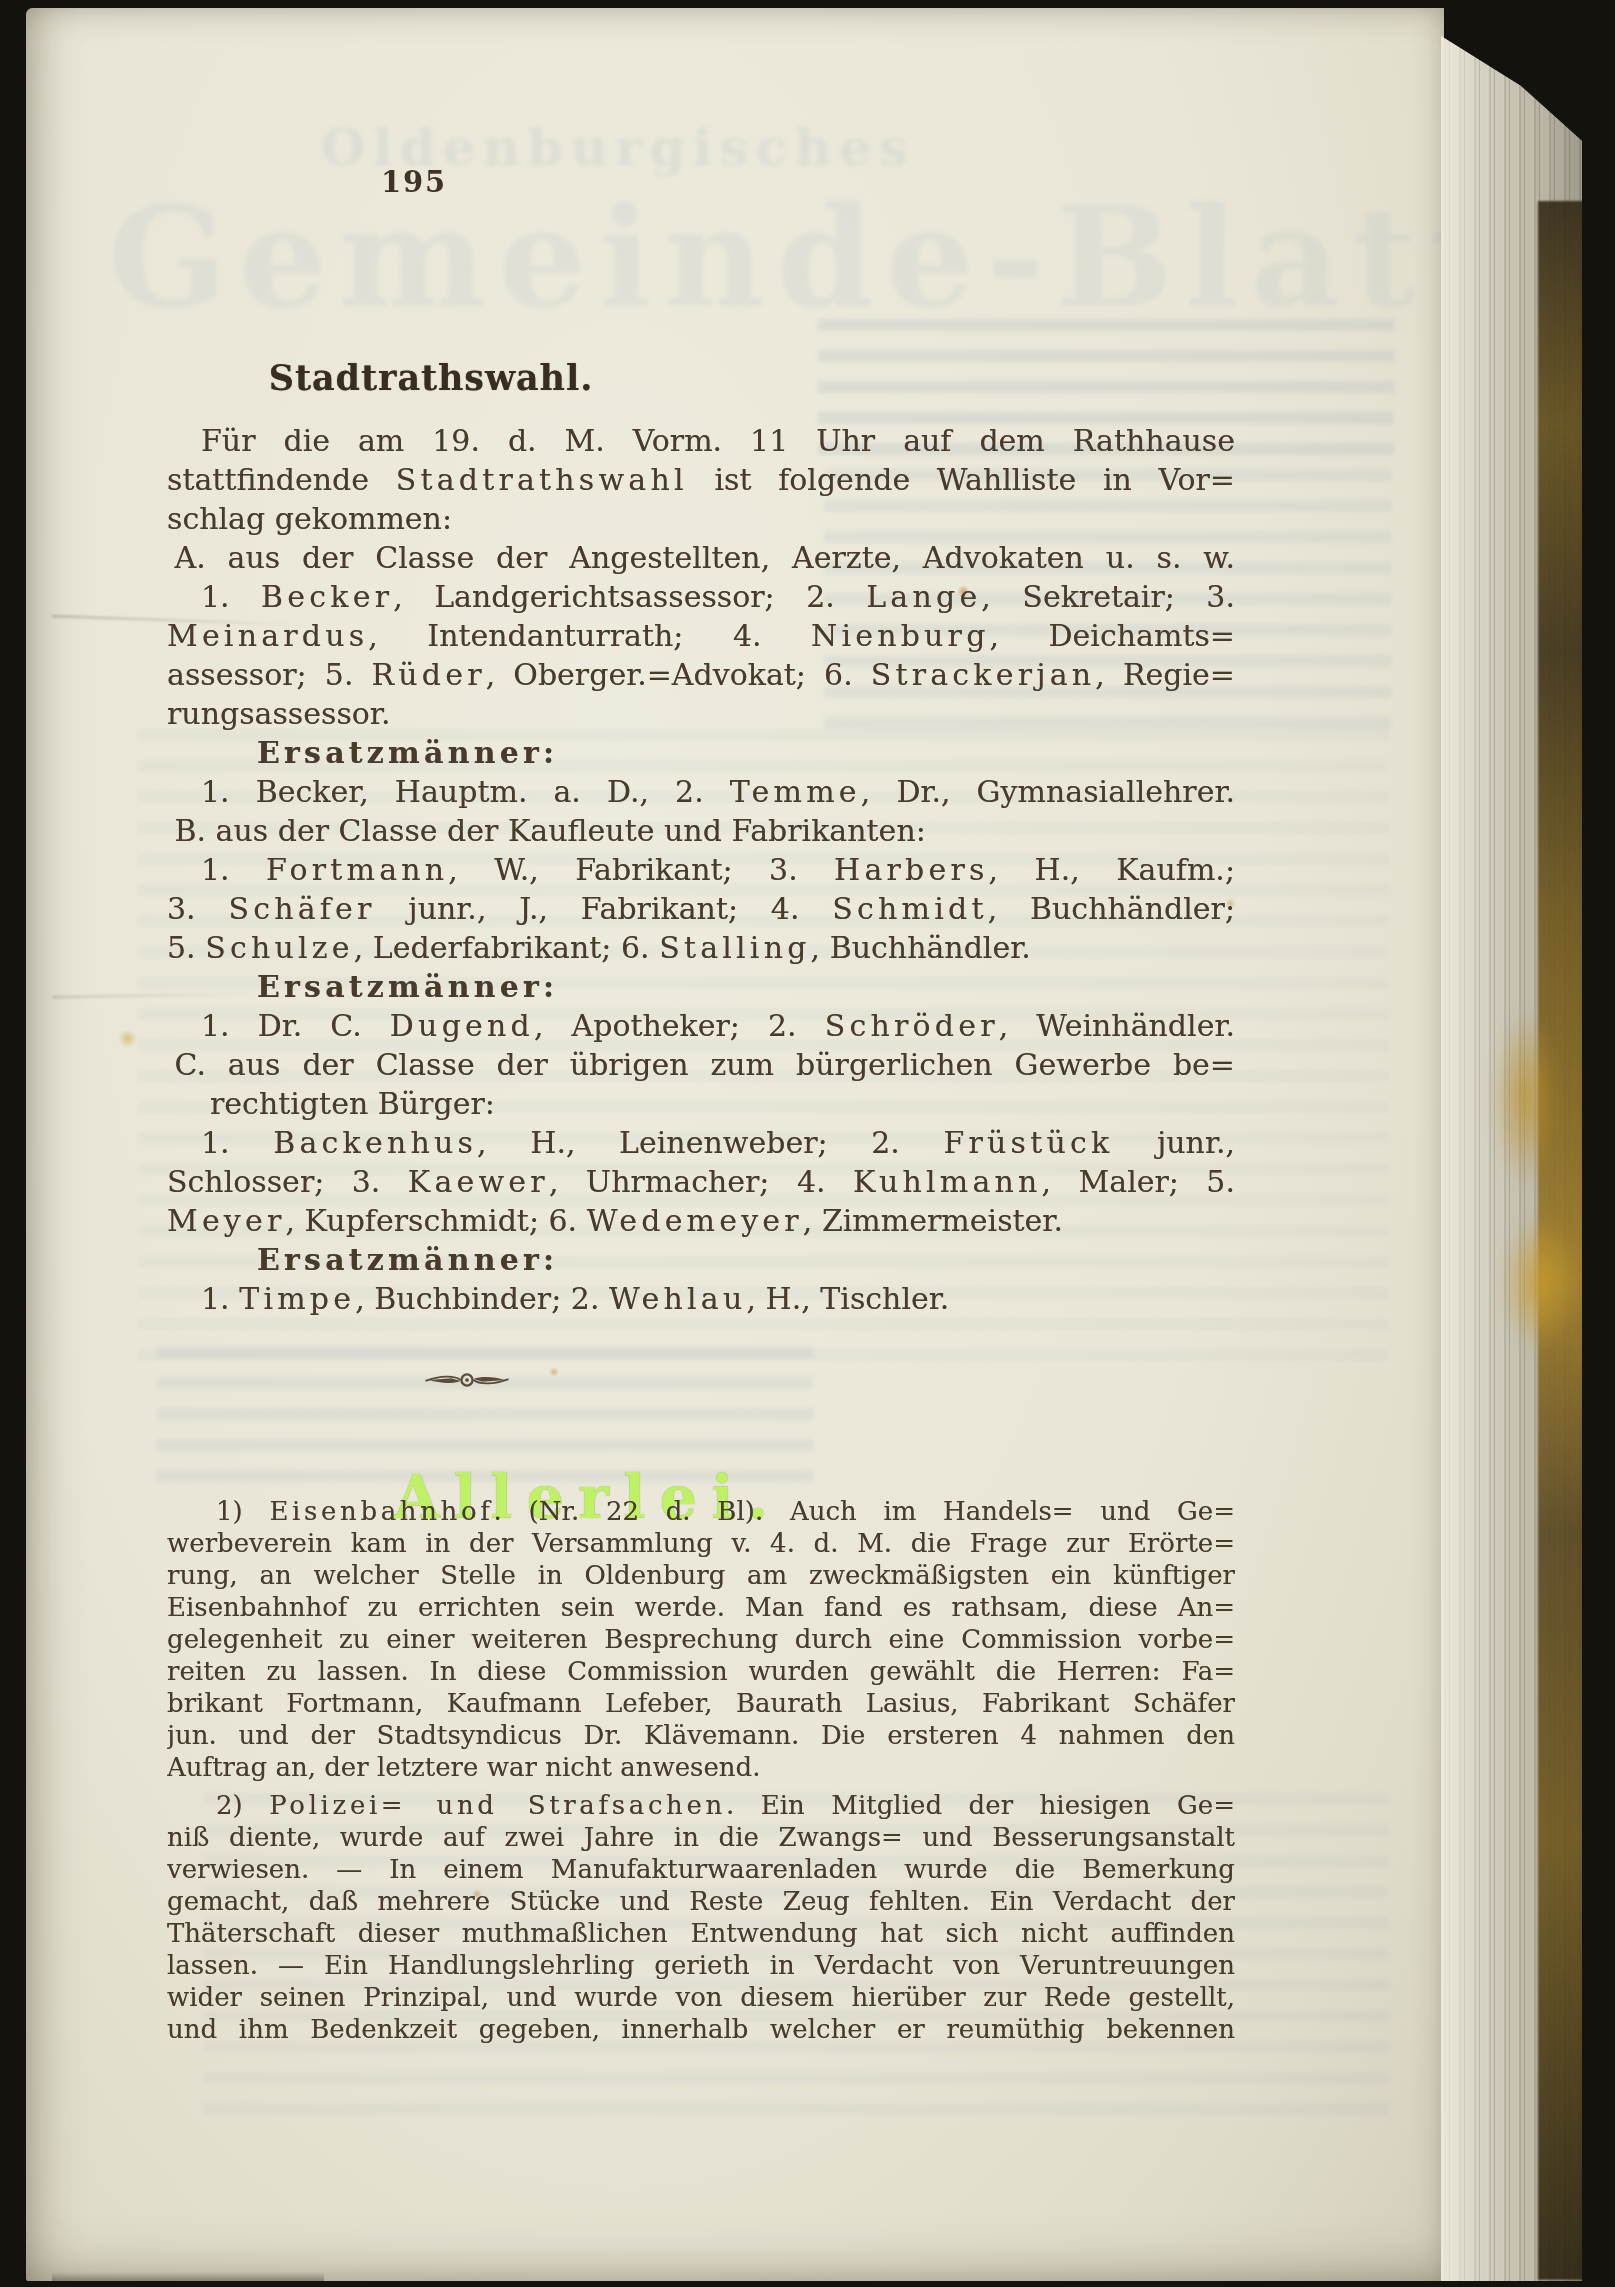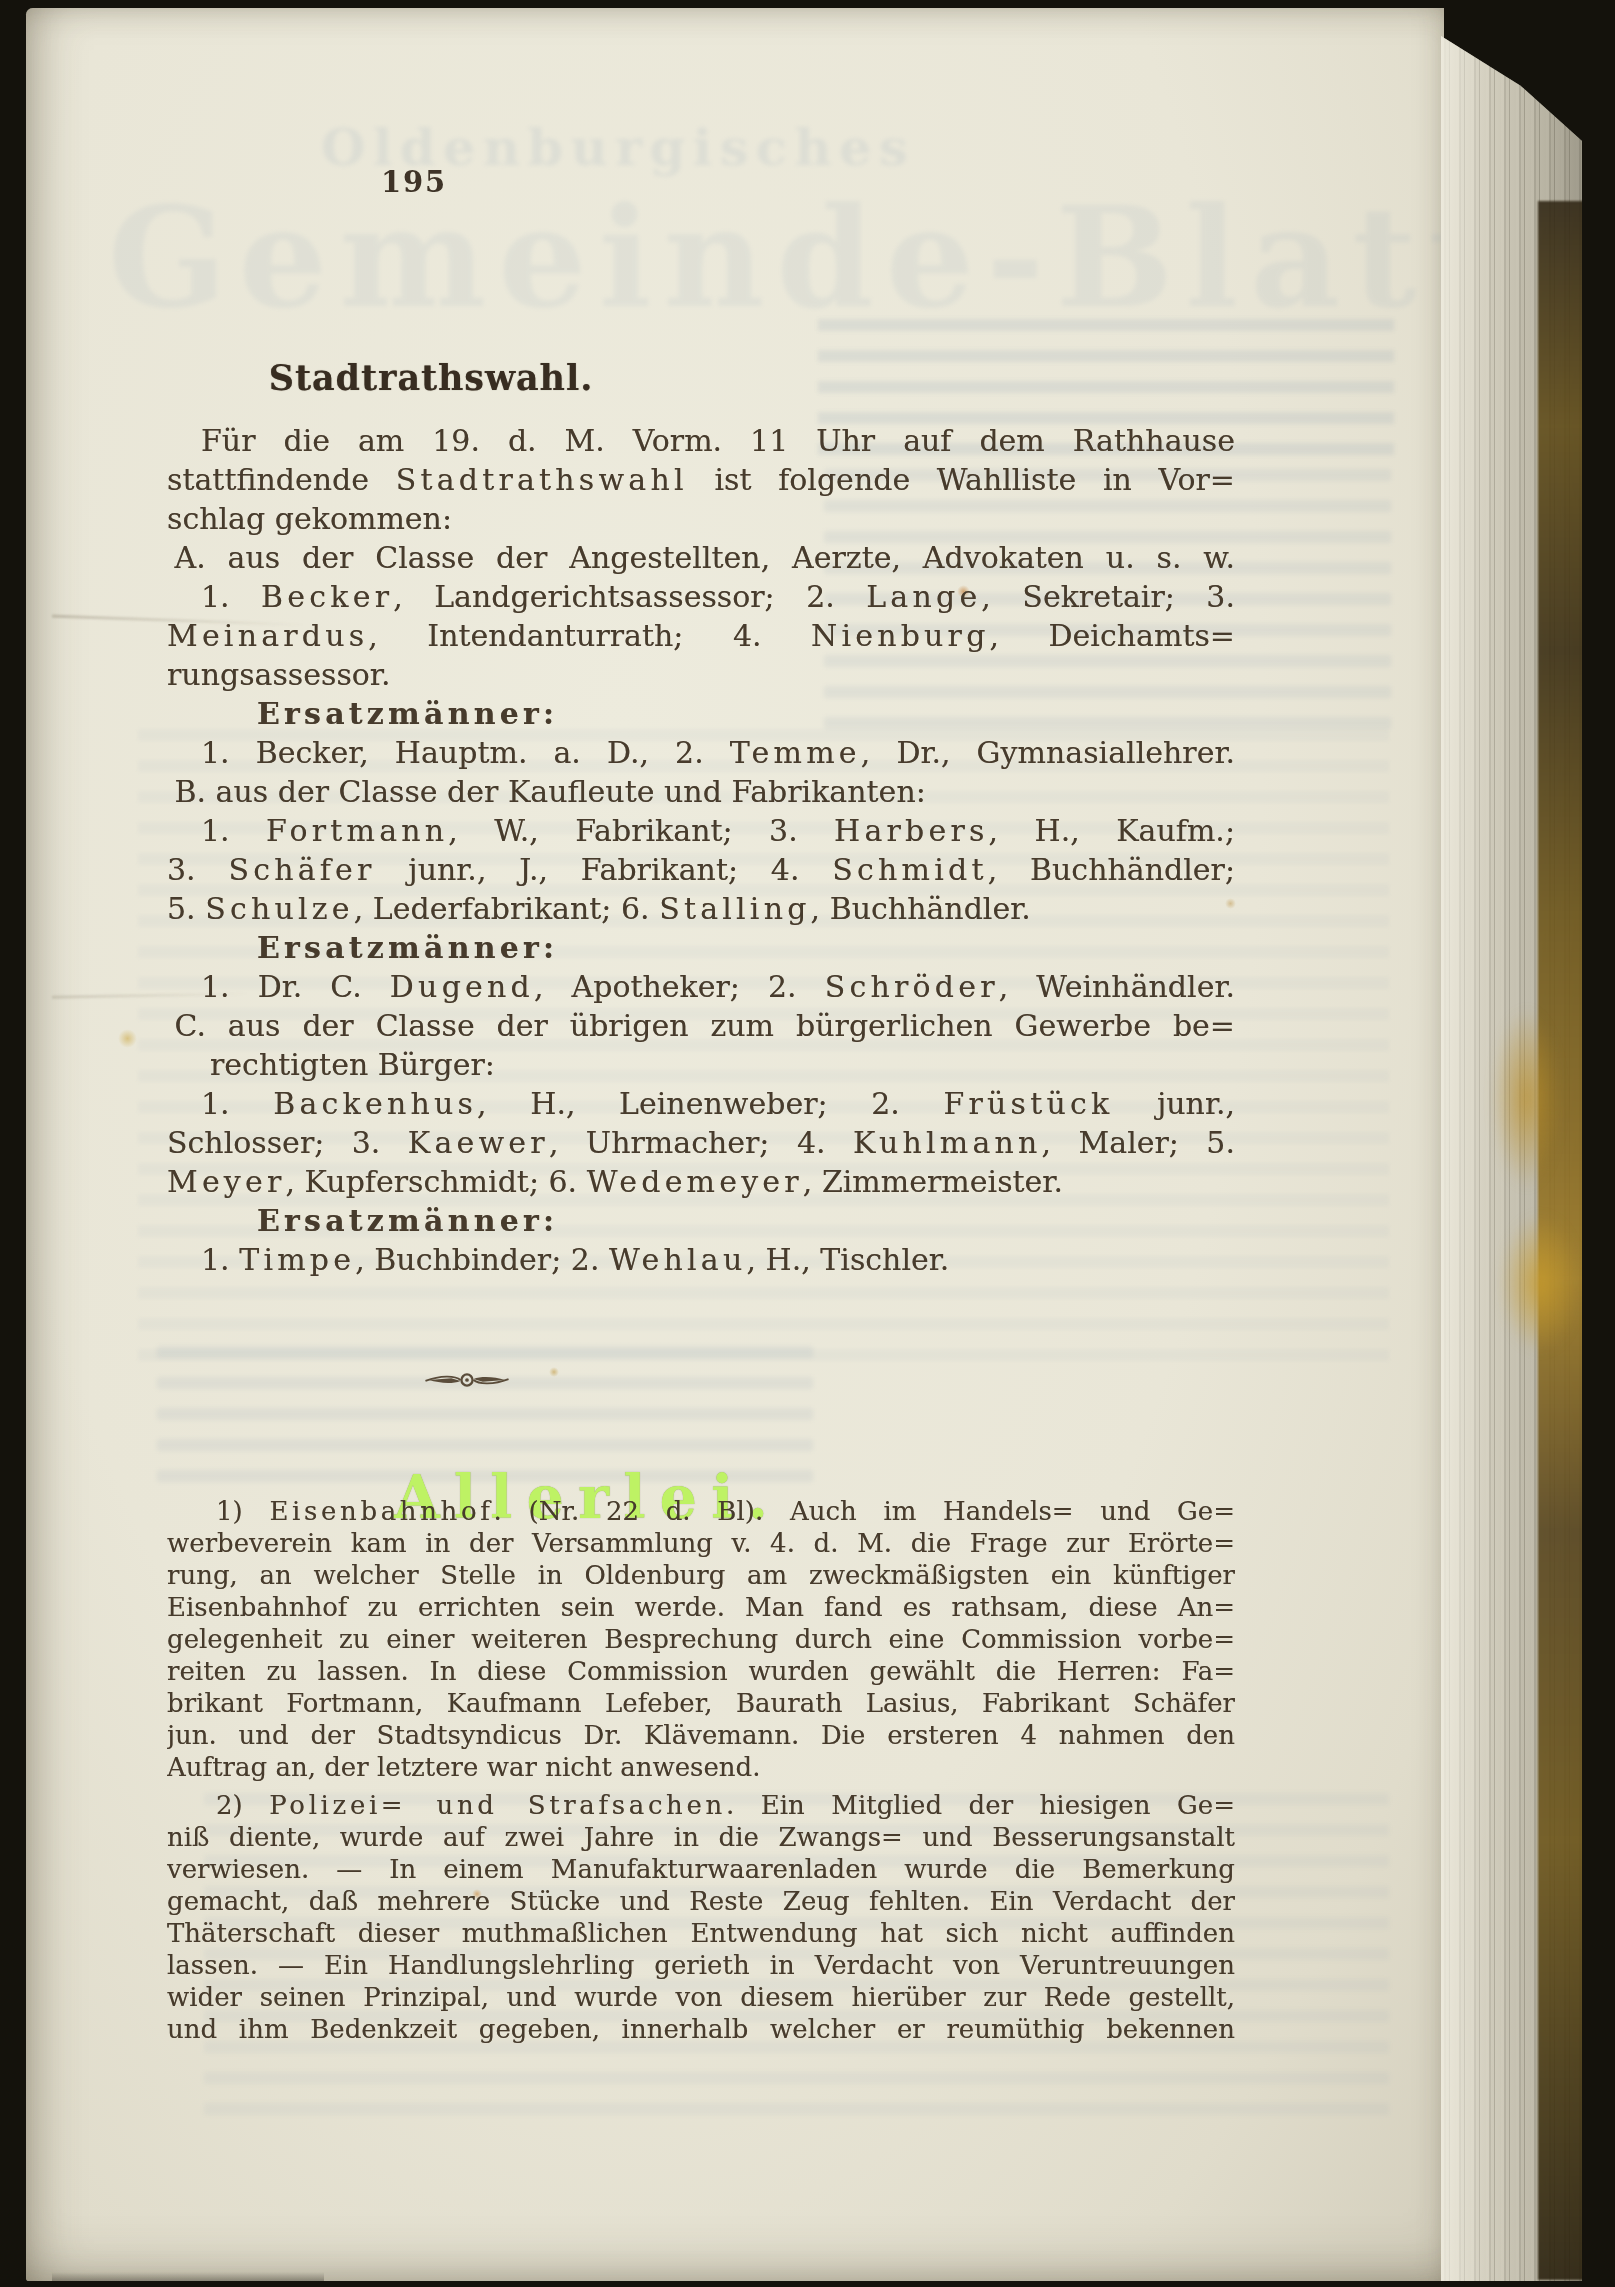--- a/index.html
+++ b/index.html
@@ -141,20 +141,21 @@
     <div class="pageno">195</div>
 
     <div class="head1">Stadtrathswahl.</div>
     <div class="textcol" id="sec1-lines">
         <div class="line i-para a-j"><span>Für die am 19. d. M. Vorm. 11 Uhr auf dem Rathhause</span></div>
         <div class="line i-none a-j"><span>stattfindende </span><span class="sp">Stadtrathswahl</span><span> ist folgende Wahlliste in Vor=</span></div>
         <div class="line i-none a-l"><span>schlag gekommen:</span></div>
         <div class="line i-abc a-j"><span>A. aus der Classe der Angestellten, Aerzte, Advokaten u. s. w.</span></div>
         <div class="line i-para a-j"><span>1. </span><span class="sp">Becker</span><span>, Landgerichtsassessor; 2. </span><span class="sp">Lange</span><span>, Sekretair; 3.</span></div>
         <div class="line i-none a-j"><span class="sp">Meinardus</span><span>, Intendanturrath; 4. </span><span class="sp">Nienburg</span><span>, Deichamts=</span></div>
+        <div class="line i-none a-j"><span>assessor; 5. </span><span class="sp">Rüder</span><span>, Oberger.=Advokat; 6. </span><span class="sp">Strackerjan</span><span>, Regie=</span></div>
         <div class="line i-none a-l"><span>rungsassessor.</span></div>
         <div class="line i-ersatz a-l"><span class="sp">Ersatzmänner:</span></div>
         <div class="line i-para a-j"><span>1. Becker, Hauptm. a. D., 2. </span><span class="sp">Temme</span><span>, Dr., Gymnasiallehrer.</span></div>
         <div class="line i-abc a-l"><span>B. aus der Classe der Kaufleute und Fabrikanten:</span></div>
         <div class="line i-para a-j"><span>1. </span><span class="sp">Fortmann</span><span>, W., Fabrikant; 3. </span><span class="sp">Harbers</span><span>, H., Kaufm.;</span></div>
         <div class="line i-none a-j"><span>3. </span><span class="sp">Schäfer</span><span> junr., J., Fabrikant; 4. </span><span class="sp">Schmidt</span><span>, Buchhändler;</span></div>
         <div class="line i-none a-l"><span>5. </span><span class="sp">Schulze</span><span>, Lederfabrikant; 6. </span><span class="sp">Stalling</span><span>, Buchhändler.</span></div>
         <div class="line i-ersatz a-l"><span class="sp">Ersatzmänner:</span></div>
         <div class="line i-para a-j"><span>1. Dr. C. </span><span class="sp">Dugend</span><span>, Apotheker; 2. </span><span class="sp">Schröder</span><span>, Weinhändler.</span></div>
         <div class="line i-abc a-j"><span>C. aus der Classe der übrigen zum bürgerlichen Gewerbe be=</span></div>

